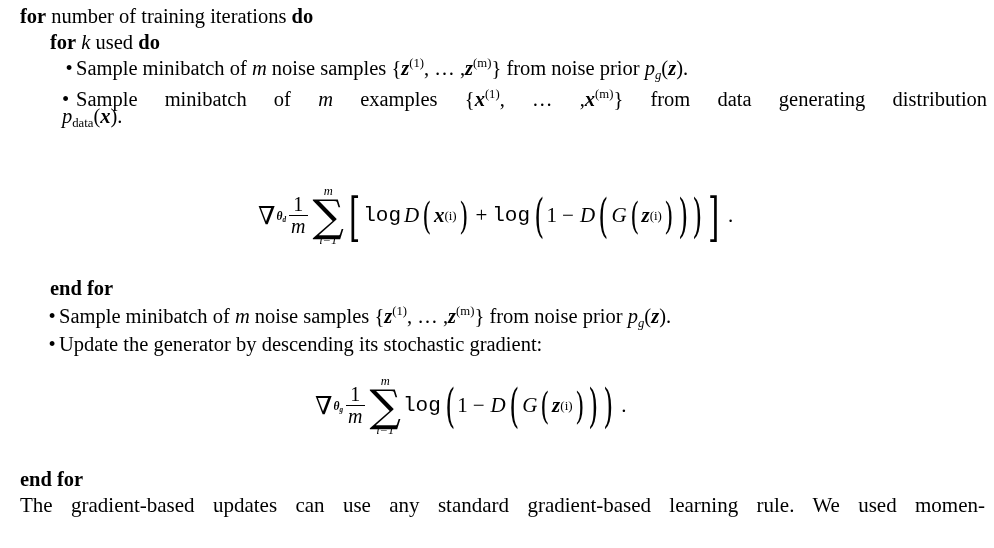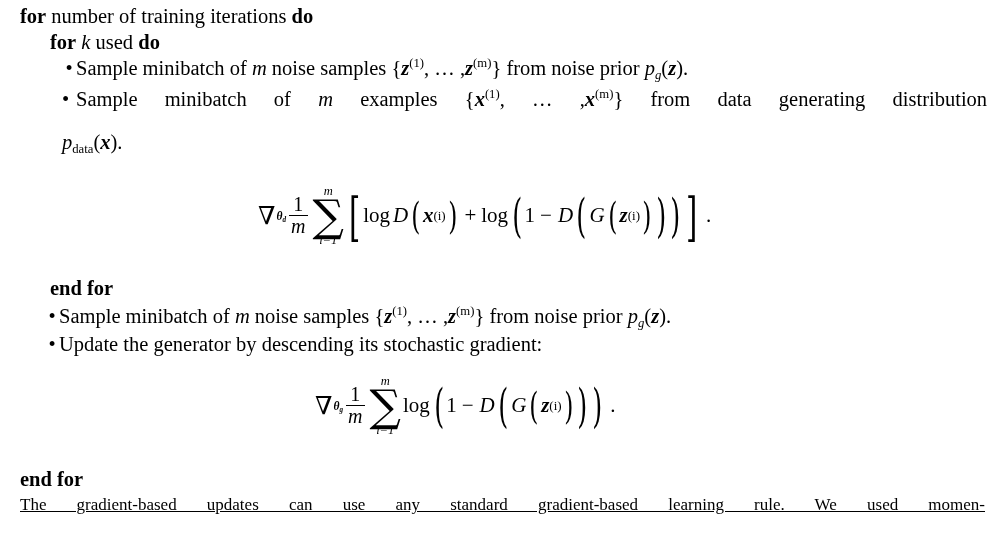--- a/index.html
+++ b/index.html
@@ -123,30 +123,29 @@
     font-family: "DejaVu Serif","Liberation Serif",serif;
     font-style: normal;
     display: inline-block;
     transform-origin: center;
   }
   .b1 { font-size: 34px; transform: scaleY(1.55) scaleX(0.85); margin: 0 2px; }
   .p1 { font-size: 30px; transform: scaleY(1.25) scaleX(0.78); margin: 0 1px; }
   .p2 { font-size: 32px; transform: scaleY(1.45) scaleX(0.8); margin: 0 1px; }
 
   .op { margin: 0 5px; font-style: normal; }
-  .logtxt { font-style: normal; margin-right: 2px; }
+  .logtxt { font-style: normal; margin-right: 2px; font-family: Liberation Mono, monospace; }
   .fnvar { font-style: italic; margin: 0 1px; }
   .period { font-style: normal; margin-left: 6px; }
 
   .tail-para {
     position: absolute;
-    font-size: 17px;
+    font-size: 21px;
     line-height: 26px;
     text-align: justify;
-    text-decoration: underline;
   }
   .tail-para .l1 {
     display: block;
     text-align: justify;
     text-align-last: justify;
   }
   .tail-para .l2 { display: block; }
 </style>
 </head>
 <body>
@@ -176,21 +175,21 @@
   </div>
 
   <div class="justify-line" style="left:62px; top:86px; width:925px;">
     <span class="bullet-dot">•</span><span>Sample minibatch of</span>
     <span class="mi">m</span>
     <span>examples</span>
     <span style="white-space:nowrap;"><span>{</span><span class="mib">x</span><sup class="sm">(1)</sup><span>, … ,</span><span class="mib">x</span><sup class="sm">(m)</sup><span>}</span></span>
     <span>from data generating distribution</span>
   </div>
 
-  <div class="line" style="left:62px; top:129px;">
+  <div class="line" style="left:62px; top:103px;">
     <span class="mi">p</span><sub class="sm">data</sub><span>(</span><span class="mib">x</span><span>)</span><span>.</span>
   </div>
 
 
   <div class="eq" style="left:258px; top:185px;">
     <span class="nabla">∇</span>
       <span class="nabla-sub"><span>θ</span><sub class="sm it">d</sub></span>
 
     <span class="frac">
       <span class="num">1</span>

